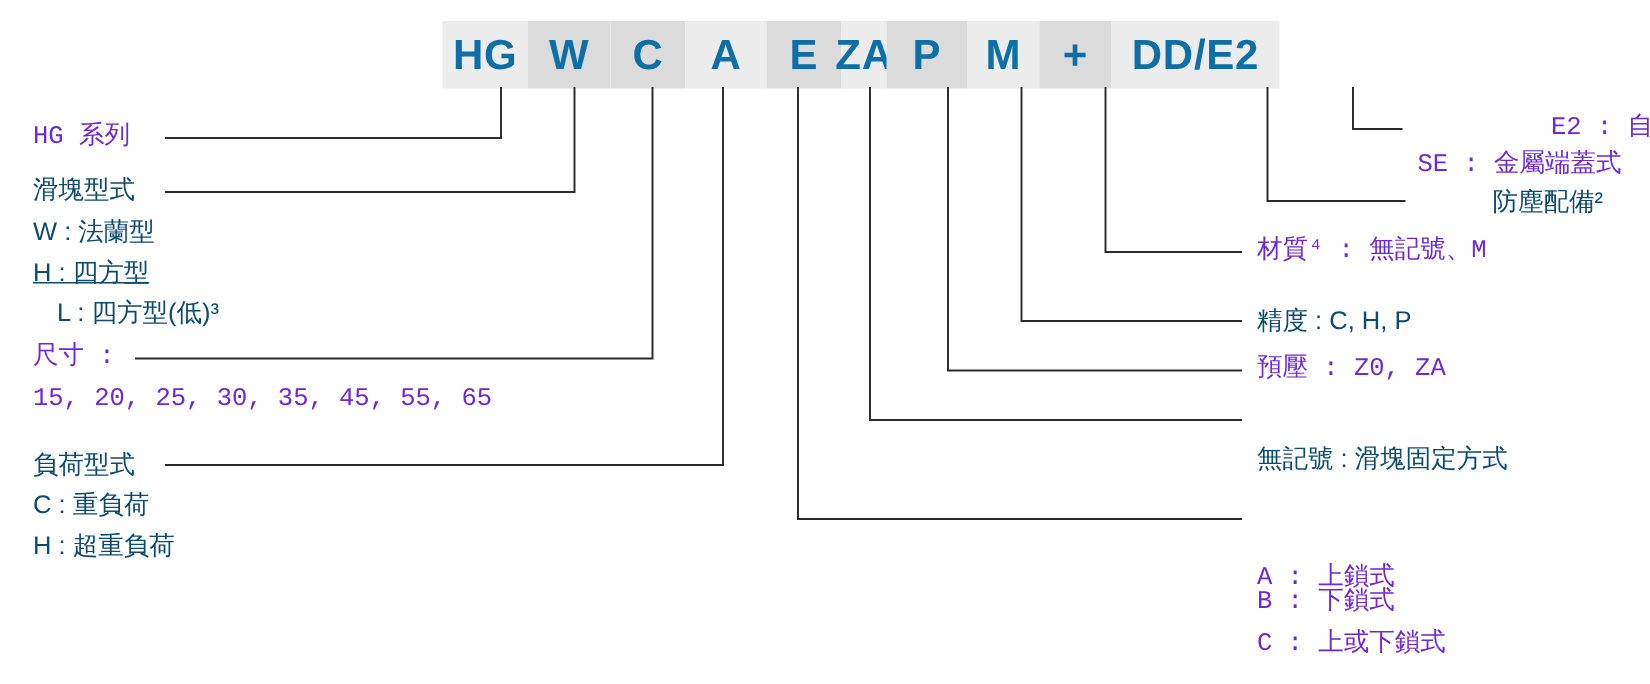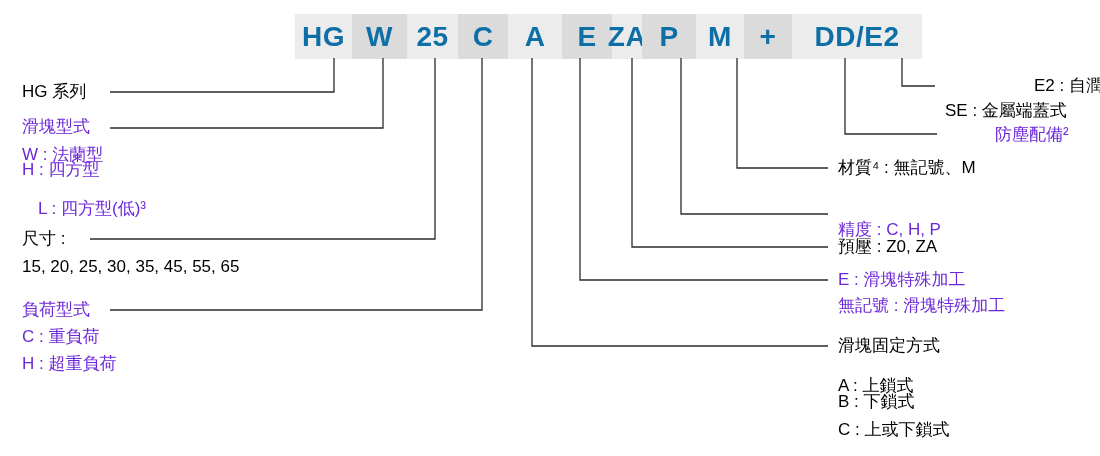--- a/index.html
+++ b/index.html
@@ -25,73 +25,70 @@
   .seg.dark  { background:#DBDBDB; }
   
   svg.lines { position:absolute; left:0; top:0; pointer-events:none; }
   svg.lines polyline { fill:none; stroke:#2B2B2B; stroke-width:1.3; }
   
   .lbl {
     position:absolute;
     font-size:17px; line-height:20px;
     white-space:nowrap;
   }
-  .lbl.blue { color:#6d28d9; }
-  .lbl.dark { color:#000000; }
+  .lbl.blue { color:#0c4a6e; }
+  .lbl.dark { color:#6d28d9;font-family:Liberation Mono, monospace; }
 </style>
 </head>
 <body>
 
 <div class="canvas">
 
   <div class="band">
     <div class="seg light" style="width:57px">HG</div>
     <div class="seg dark" style="width:55px">W</div>
-    <div class="seg light" style="width:51px">25</div>
     <div class="seg dark" style="width:50px">C</div>
     <div class="seg light" style="width:54px">A</div>
     <div class="seg dark" style="width:50px">E</div>
     <div class="seg light" style="width:30px">ZA</div>
     <div class="seg dark" style="width:54px">P</div>
     <div class="seg light" style="width:48px">M</div>
     <div class="seg dark" style="width:48px">+</div>
-    <div class="seg light" style="width:130px">DD/E2</div>
+    <div class="seg light" style="width:112px">DD/E2</div>
   </div>
 
   <svg class="lines" width="1100" height="456" viewBox="0 0 1100 456">
     <polyline points="334,58 334,92 110,92"></polyline>
     <polyline points="383,58 383,128 110,128"></polyline>
     <polyline points="435,58 435,239 90,239"></polyline>
     <polyline points="482,58 482,310 110,310"></polyline>
     <polyline points="532,58 532,346 828,346"></polyline>
     <polyline points="580,58 580,280 828,280"></polyline>
     <polyline points="632,58 632,247 828,247"></polyline>
     <polyline points="681,58 681,214 828,214"></polyline>
     <polyline points="737,58 737,168 828,168"></polyline>
     <polyline points="845,58 845,134 937,134"></polyline>
     <polyline points="902,58 902,86 935,86"></polyline>
   </svg>
 
   <div class="lbl dark" style="left:22px; top:82px;">HG 系列</div>
   <div class="lbl blue" style="left:22px; top:117px;">滑塊型式</div>
   <div class="lbl blue" style="left:22px; top:145px;">W : 法蘭型</div>
-  <div class="lbl blue" style="left:22px; top:160px;">H : 四方型</div>
+  <div class="lbl blue" style="left:22px; top:172px;text-decoration:underline;">H : 四方型</div>
   <div class="lbl blue" style="left:38px; top:199px;">L : 四方型(低)³</div>
   <div class="lbl dark" style="left:22px; top:229px;">尺寸 :</div>
   <div class="lbl dark" style="left:22px; top:257px;">15, 20, 25, 30, 35, 45, 55, 65</div>
   <div class="lbl blue" style="left:22px; top:300px;">負荷型式</div>
   <div class="lbl blue" style="left:22px; top:327px;">C : 重負荷</div>
   <div class="lbl blue" style="left:22px; top:354px;">H : 超重負荷</div>
 
   <div class="lbl dark" style="left:996px; top:76px;margin-left:38px;">E2 : 自潤式</div>
   <div class="lbl dark" style="left:945px; top:101px;">SE : 金屬端蓋式</div>
   <div class="lbl blue" style="left:995px; top:125px;">防塵配備²</div>
   <div class="lbl dark" style="left:838px; top:158px;">材質⁴ : 無記號、M</div>
-  <div class="lbl blue" style="left:838px; top:204px;margin-top:16px;">精度 : C, H, P</div>
+  <div class="lbl blue" style="left:838px; top:204px;">精度 : C, H, P</div>
   <div class="lbl dark" style="left:838px; top:237px;">預壓 : Z0, ZA</div>
-  <div class="lbl blue" style="left:838px; top:270px;">E : 滑塊特殊加工</div>
-  <div class="lbl blue" style="left:838px; top:296px;">無記號 : 滑塊特殊加工</div>
-  <div class="lbl dark" style="left:838px; top:336px;">滑塊固定方式</div>
+  <div class="lbl blue" style="left:838px; top:296px;">無記號 : 滑塊固定方式</div>
   <div class="lbl dark" style="left:838px; top:364px;margin-top:12px;">A : 上鎖式</div>
   <div class="lbl dark" style="left:838px; top:392px;">B : 下鎖式</div>
   <div class="lbl dark" style="left:838px; top:420px;">C : 上或下鎖式</div>
 
 </div>
 
 </body></html>

